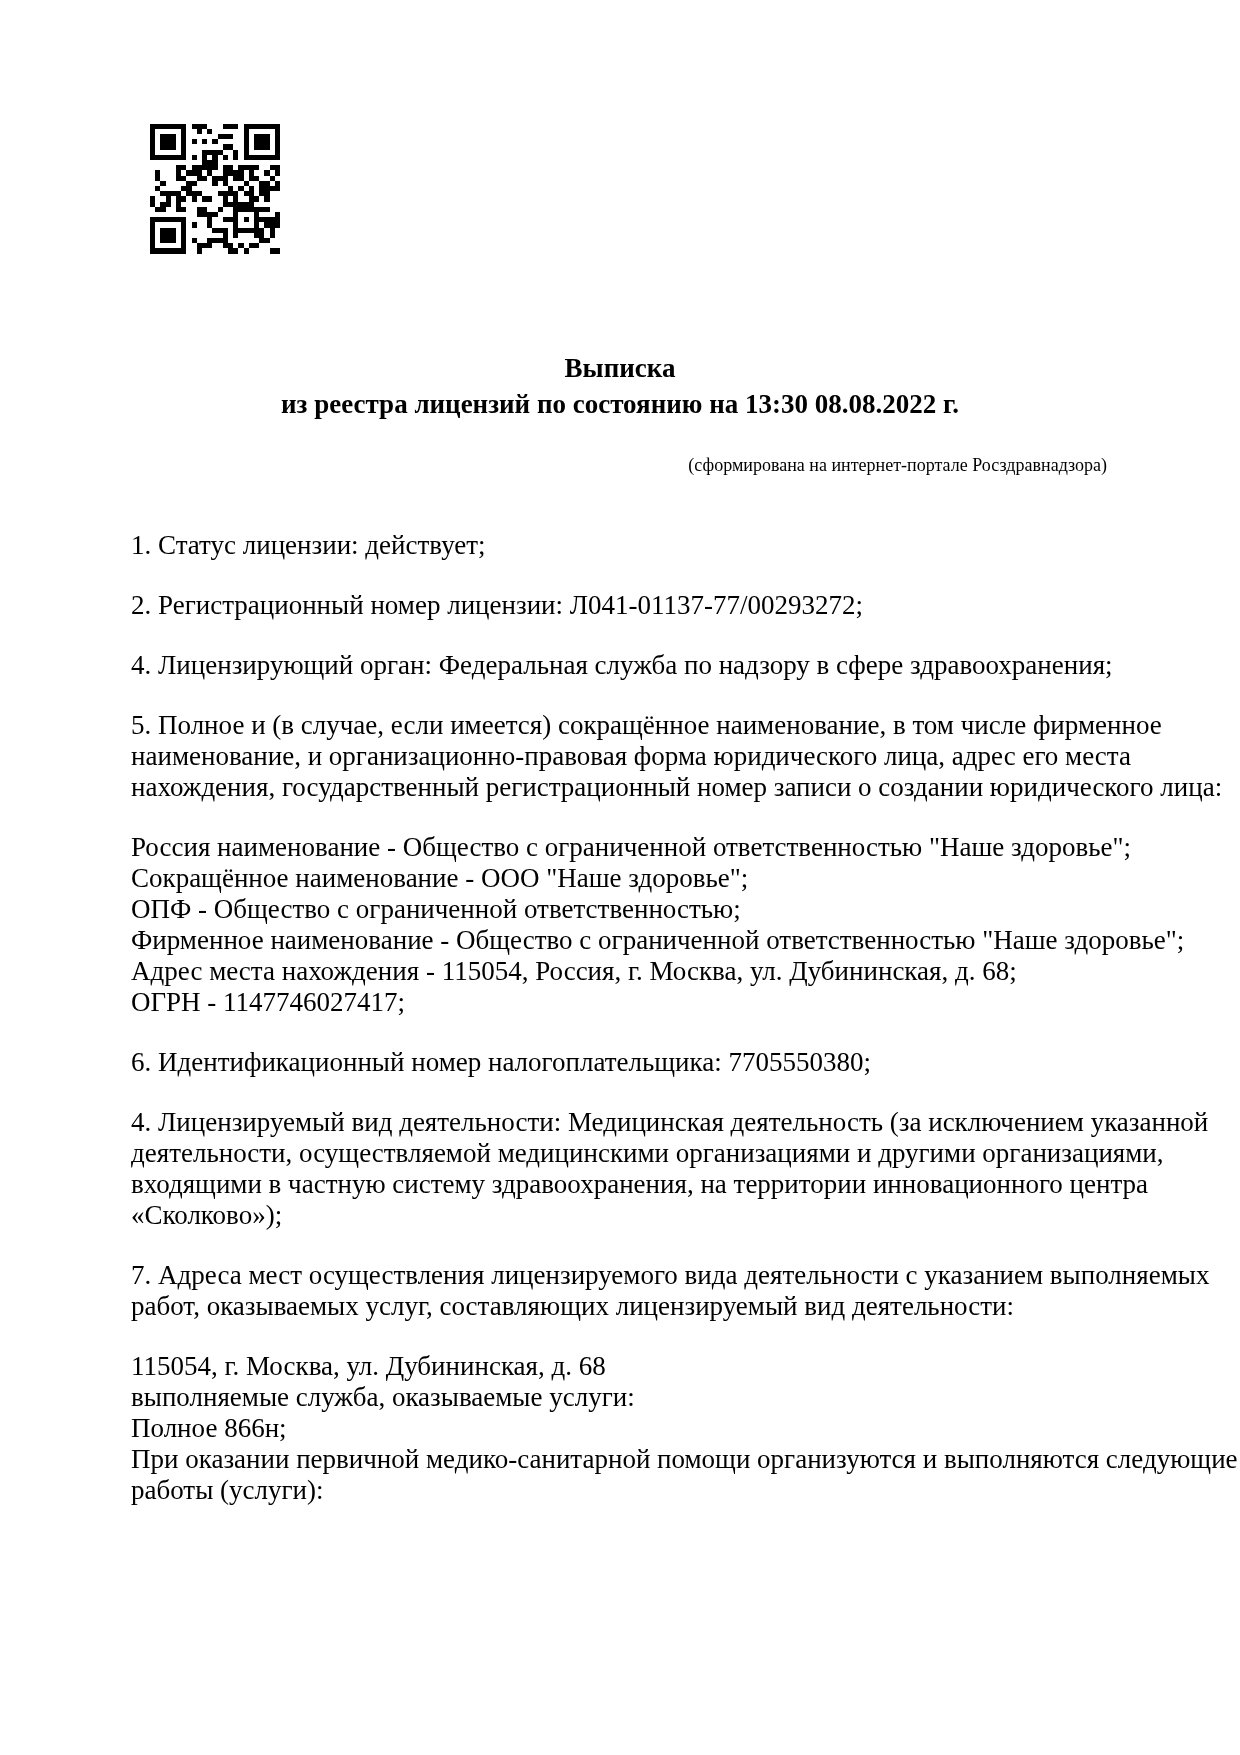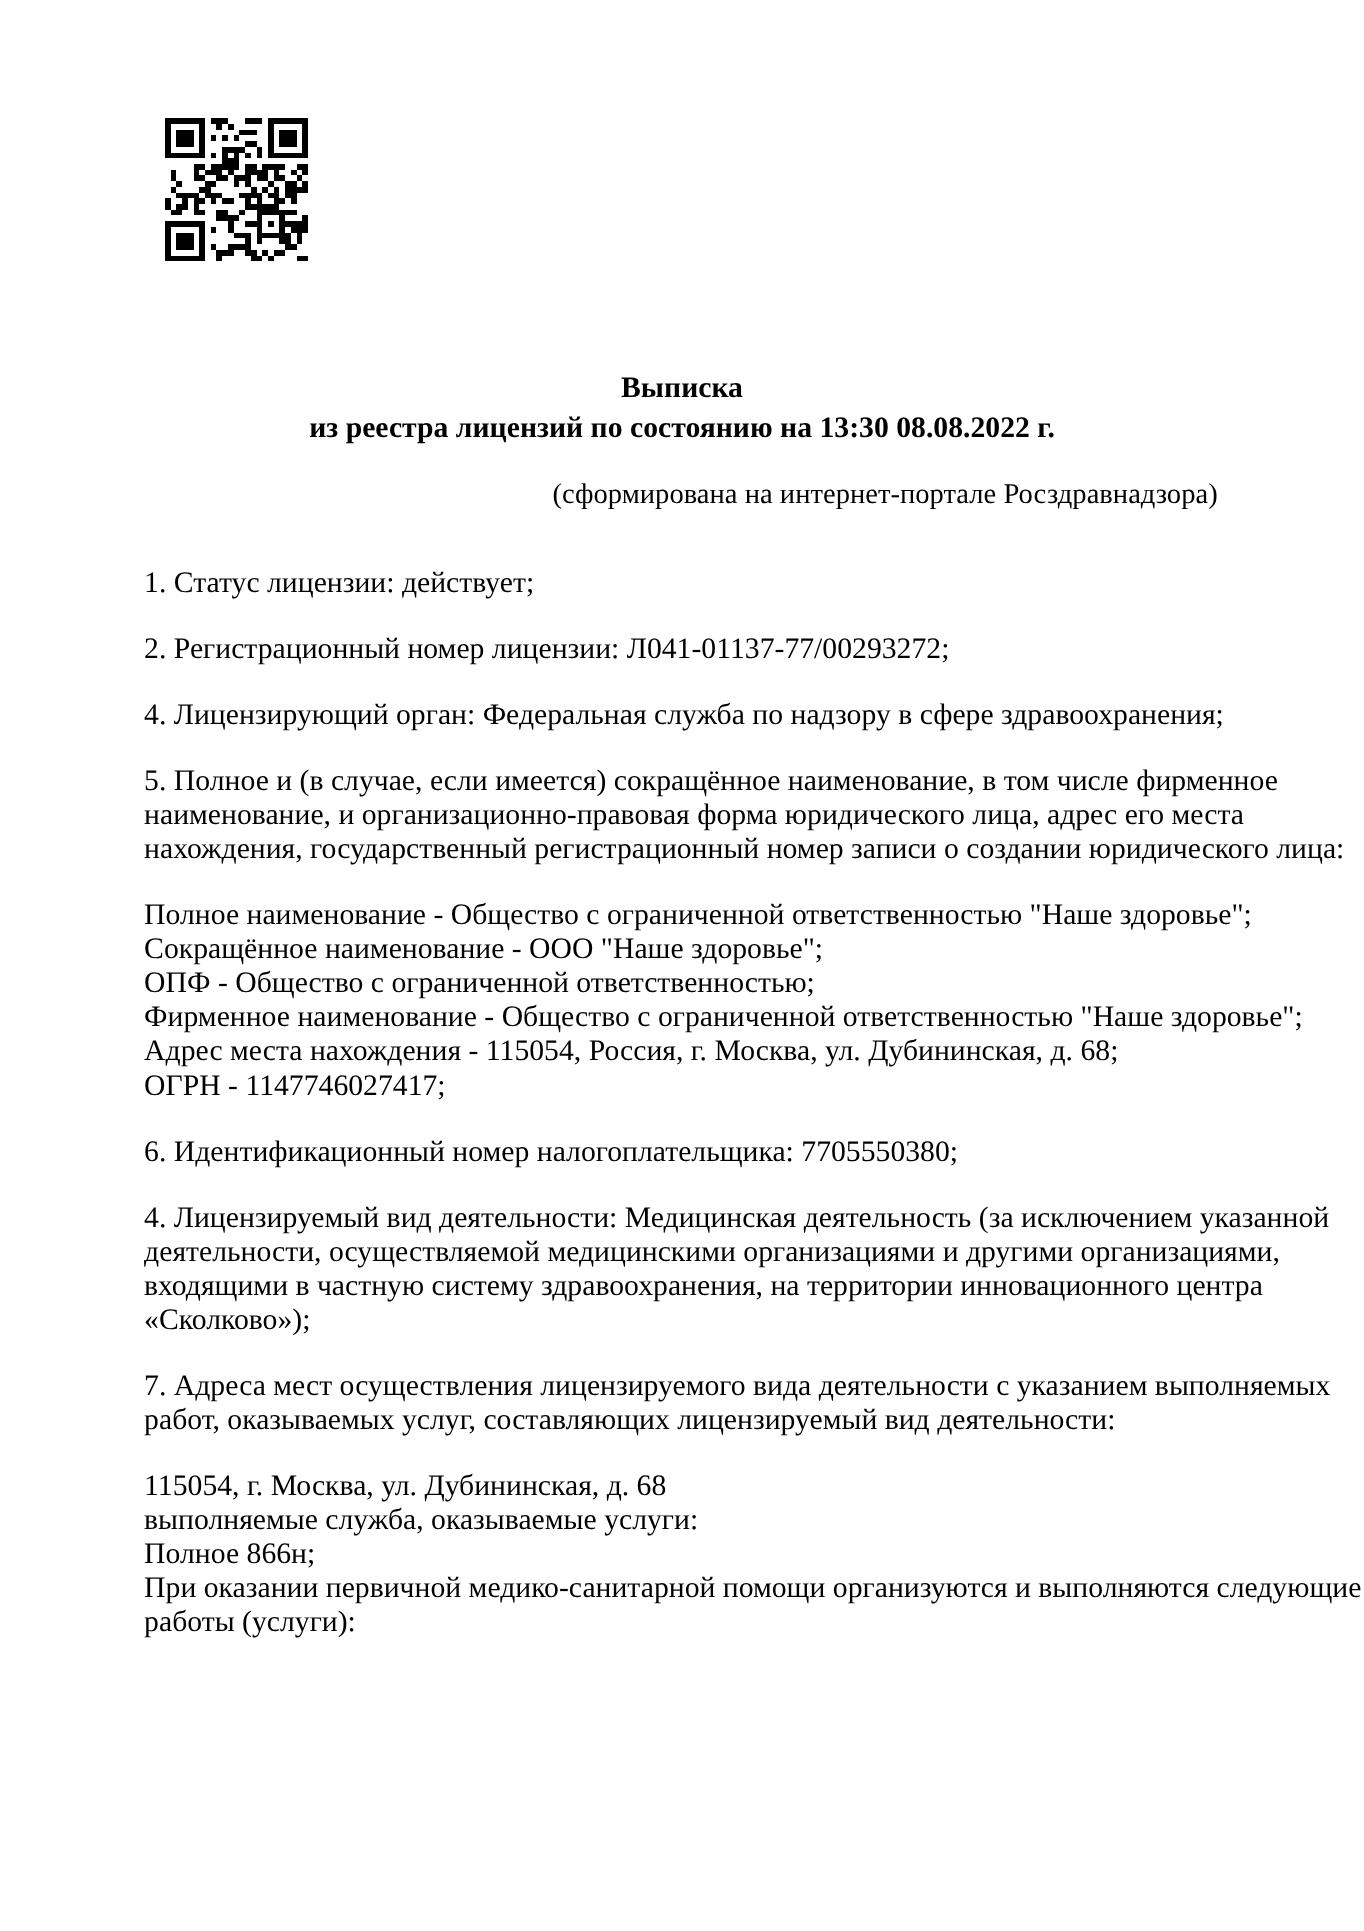--- a/index.html
+++ b/index.html
@@ -8,20 +8,21 @@
     height: 1755px;
     background: #ffffff;
     color: #000000;
     position: relative;
     font-family: "Liberation Serif", serif;
     overflow: hidden;
   }
   .page {
     position: absolute;
     inset: 0;
+    margin-top: 16px;
   }
   .qr {
     position: absolute;
     left: 150px;
     top: 107px;
     width: 130px;
     height: 131px;
   }
   .qr svg { width: 100%; height: 100%; display: block; }
   .title-block {
@@ -31,21 +32,21 @@
     width: 100%;
     text-align: center;
     font-weight: 700;
     font-size: 27px;
     line-height: 36px;
   }
   .note-line {
     position: absolute;
     top: 437px;
     right: 133px;
-    font-size: 26px;
+    font-size: 18px;
     line-height: 24px;
     text-align: right;
   }
   .doc-body {
     position: absolute;
     top: 514px;
     left: 131px;
     right: 120px;
     font-size: 27px;
     line-height: 31px;
@@ -378,21 +379,21 @@
       </div>
       <div class="para">
         <div class="line">4. Лицензирующий орган: Федеральная служба по надзору в сфере здравоохранения;</div>
       </div>
       <div class="para">
         <div class="line">5. Полное и (в случае, если имеется) сокращённое наименование, в том числе фирменное</div>
         <div class="line">наименование, и организационно-правовая форма юридического лица, адрес его места</div>
         <div class="line">нахождения, государственный регистрационный номер записи о создании юридического лица:</div>
       </div>
       <div class="para">
-        <div class="line">Полное наименование - Общество с ограниченной ответственностью "Наше здоровье";</div>
+        <div class="line">Россия наименование - Общество с ограниченной ответственностью "Наше здоровье";</div>
         <div class="line">Сокращённое наименование - ООО "Наше здоровье";</div>
         <div class="line">ОПФ - Общество с ограниченной ответственностью;</div>
         <div class="line">Фирменное наименование - Общество с ограниченной ответственностью "Наше здоровье";</div>
         <div class="line">Адрес места нахождения - 115054, Россия, г. Москва, ул. Дубининская, д. 68;</div>
         <div class="line">ОГРН - 1147746027417;</div>
       </div>
       <div class="para">
         <div class="line">6. Идентификационный номер налогоплательщика: 7705550380;</div>
       </div>
       <div class="para">

